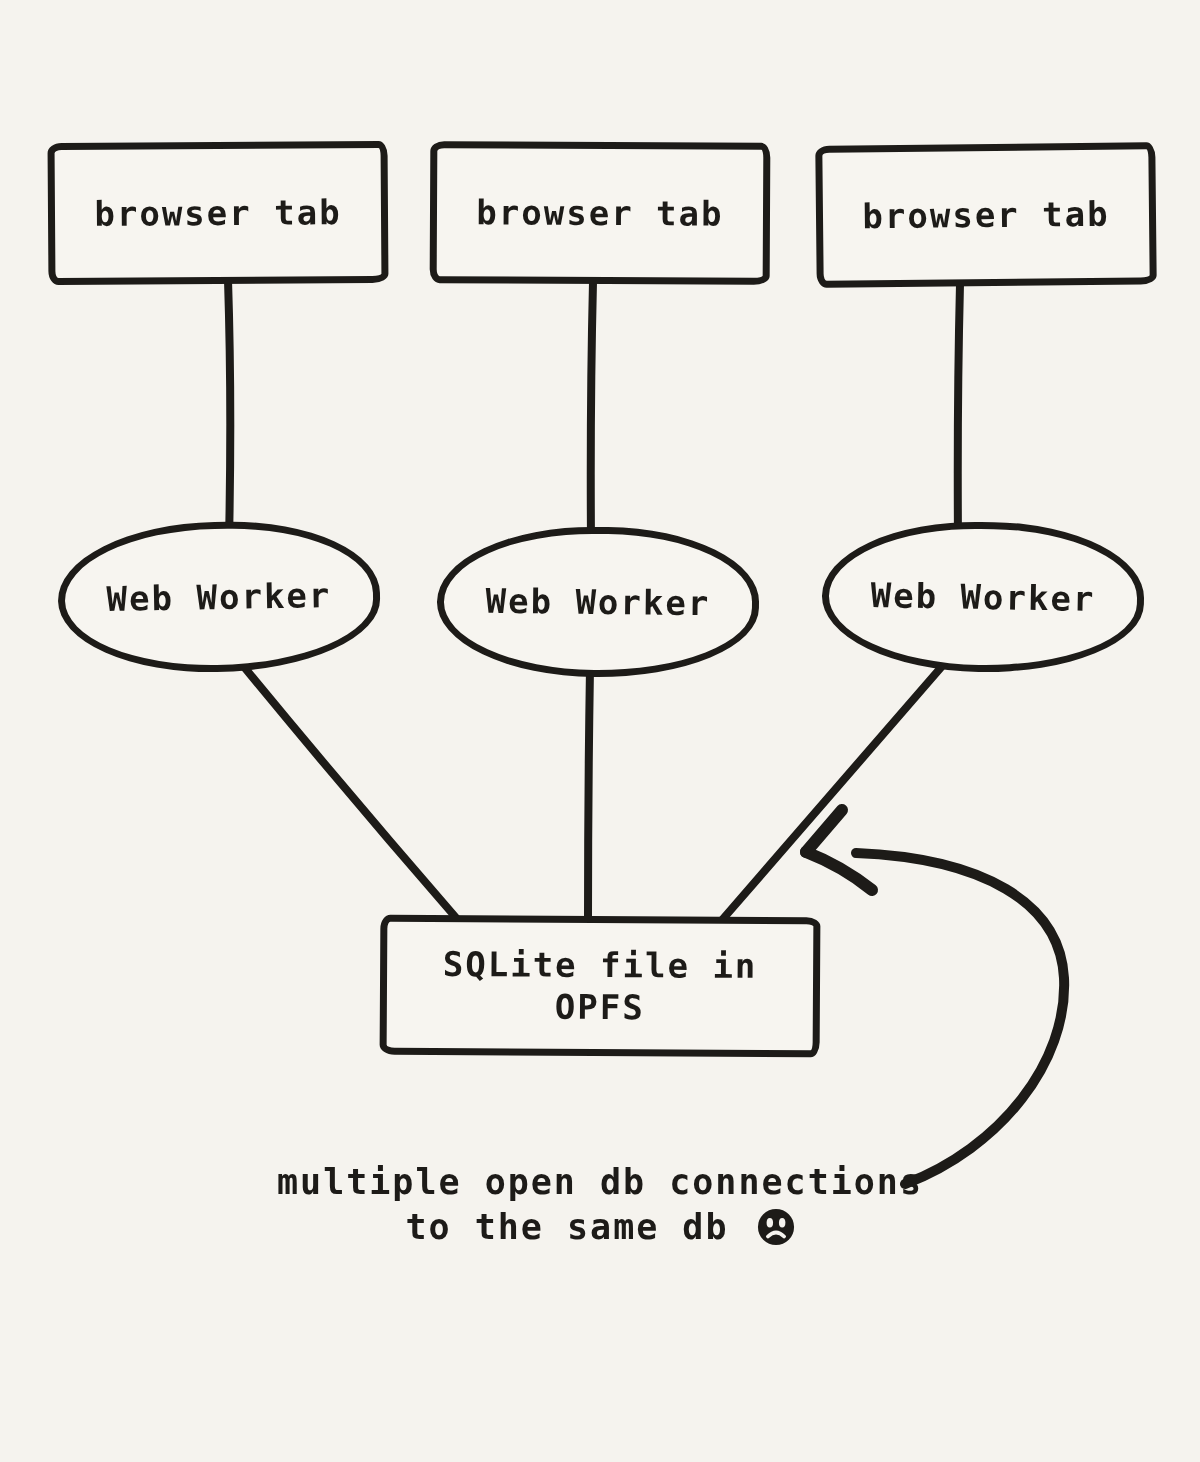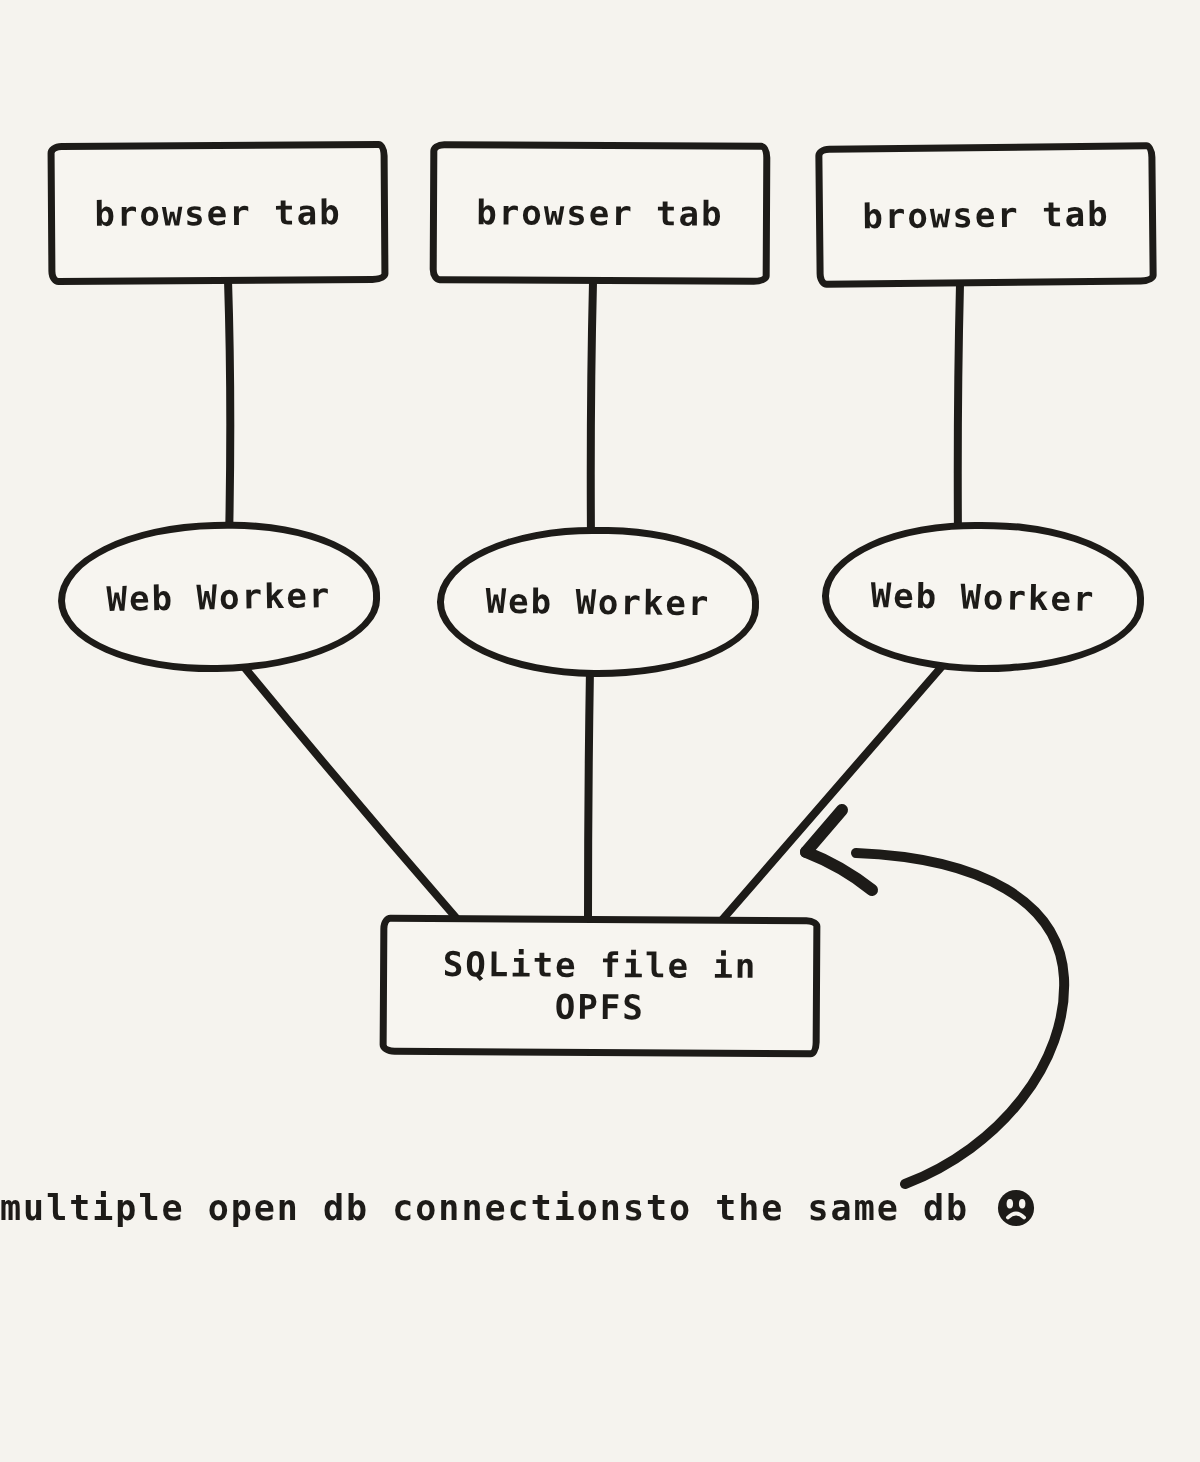--- a/index.html
+++ b/index.html
@@ -62,22 +62,23 @@
     width: 440px; height: 140px;
     border-radius: 10px 14px 9px 15px / 14px 9px 15px 10px;
     transform: rotate(0.35deg);
     flex-direction: column;
     line-height: 1.25;
     text-align: center;
   }
 
   .caption {
     position: absolute;
-    left: 0; right: 0; top: 1186px;
+    left: 0; right: 0; top: 1160px;
     display: flex;
+    flex-direction: column;
     align-items: center;
     z-index: 2;
     font-weight: bold;
     font-size: 35px;
     letter-spacing: 2px;
     line-height: 1.28;
     text-align: center;
   }
   .caption .row {
     display: flex;

